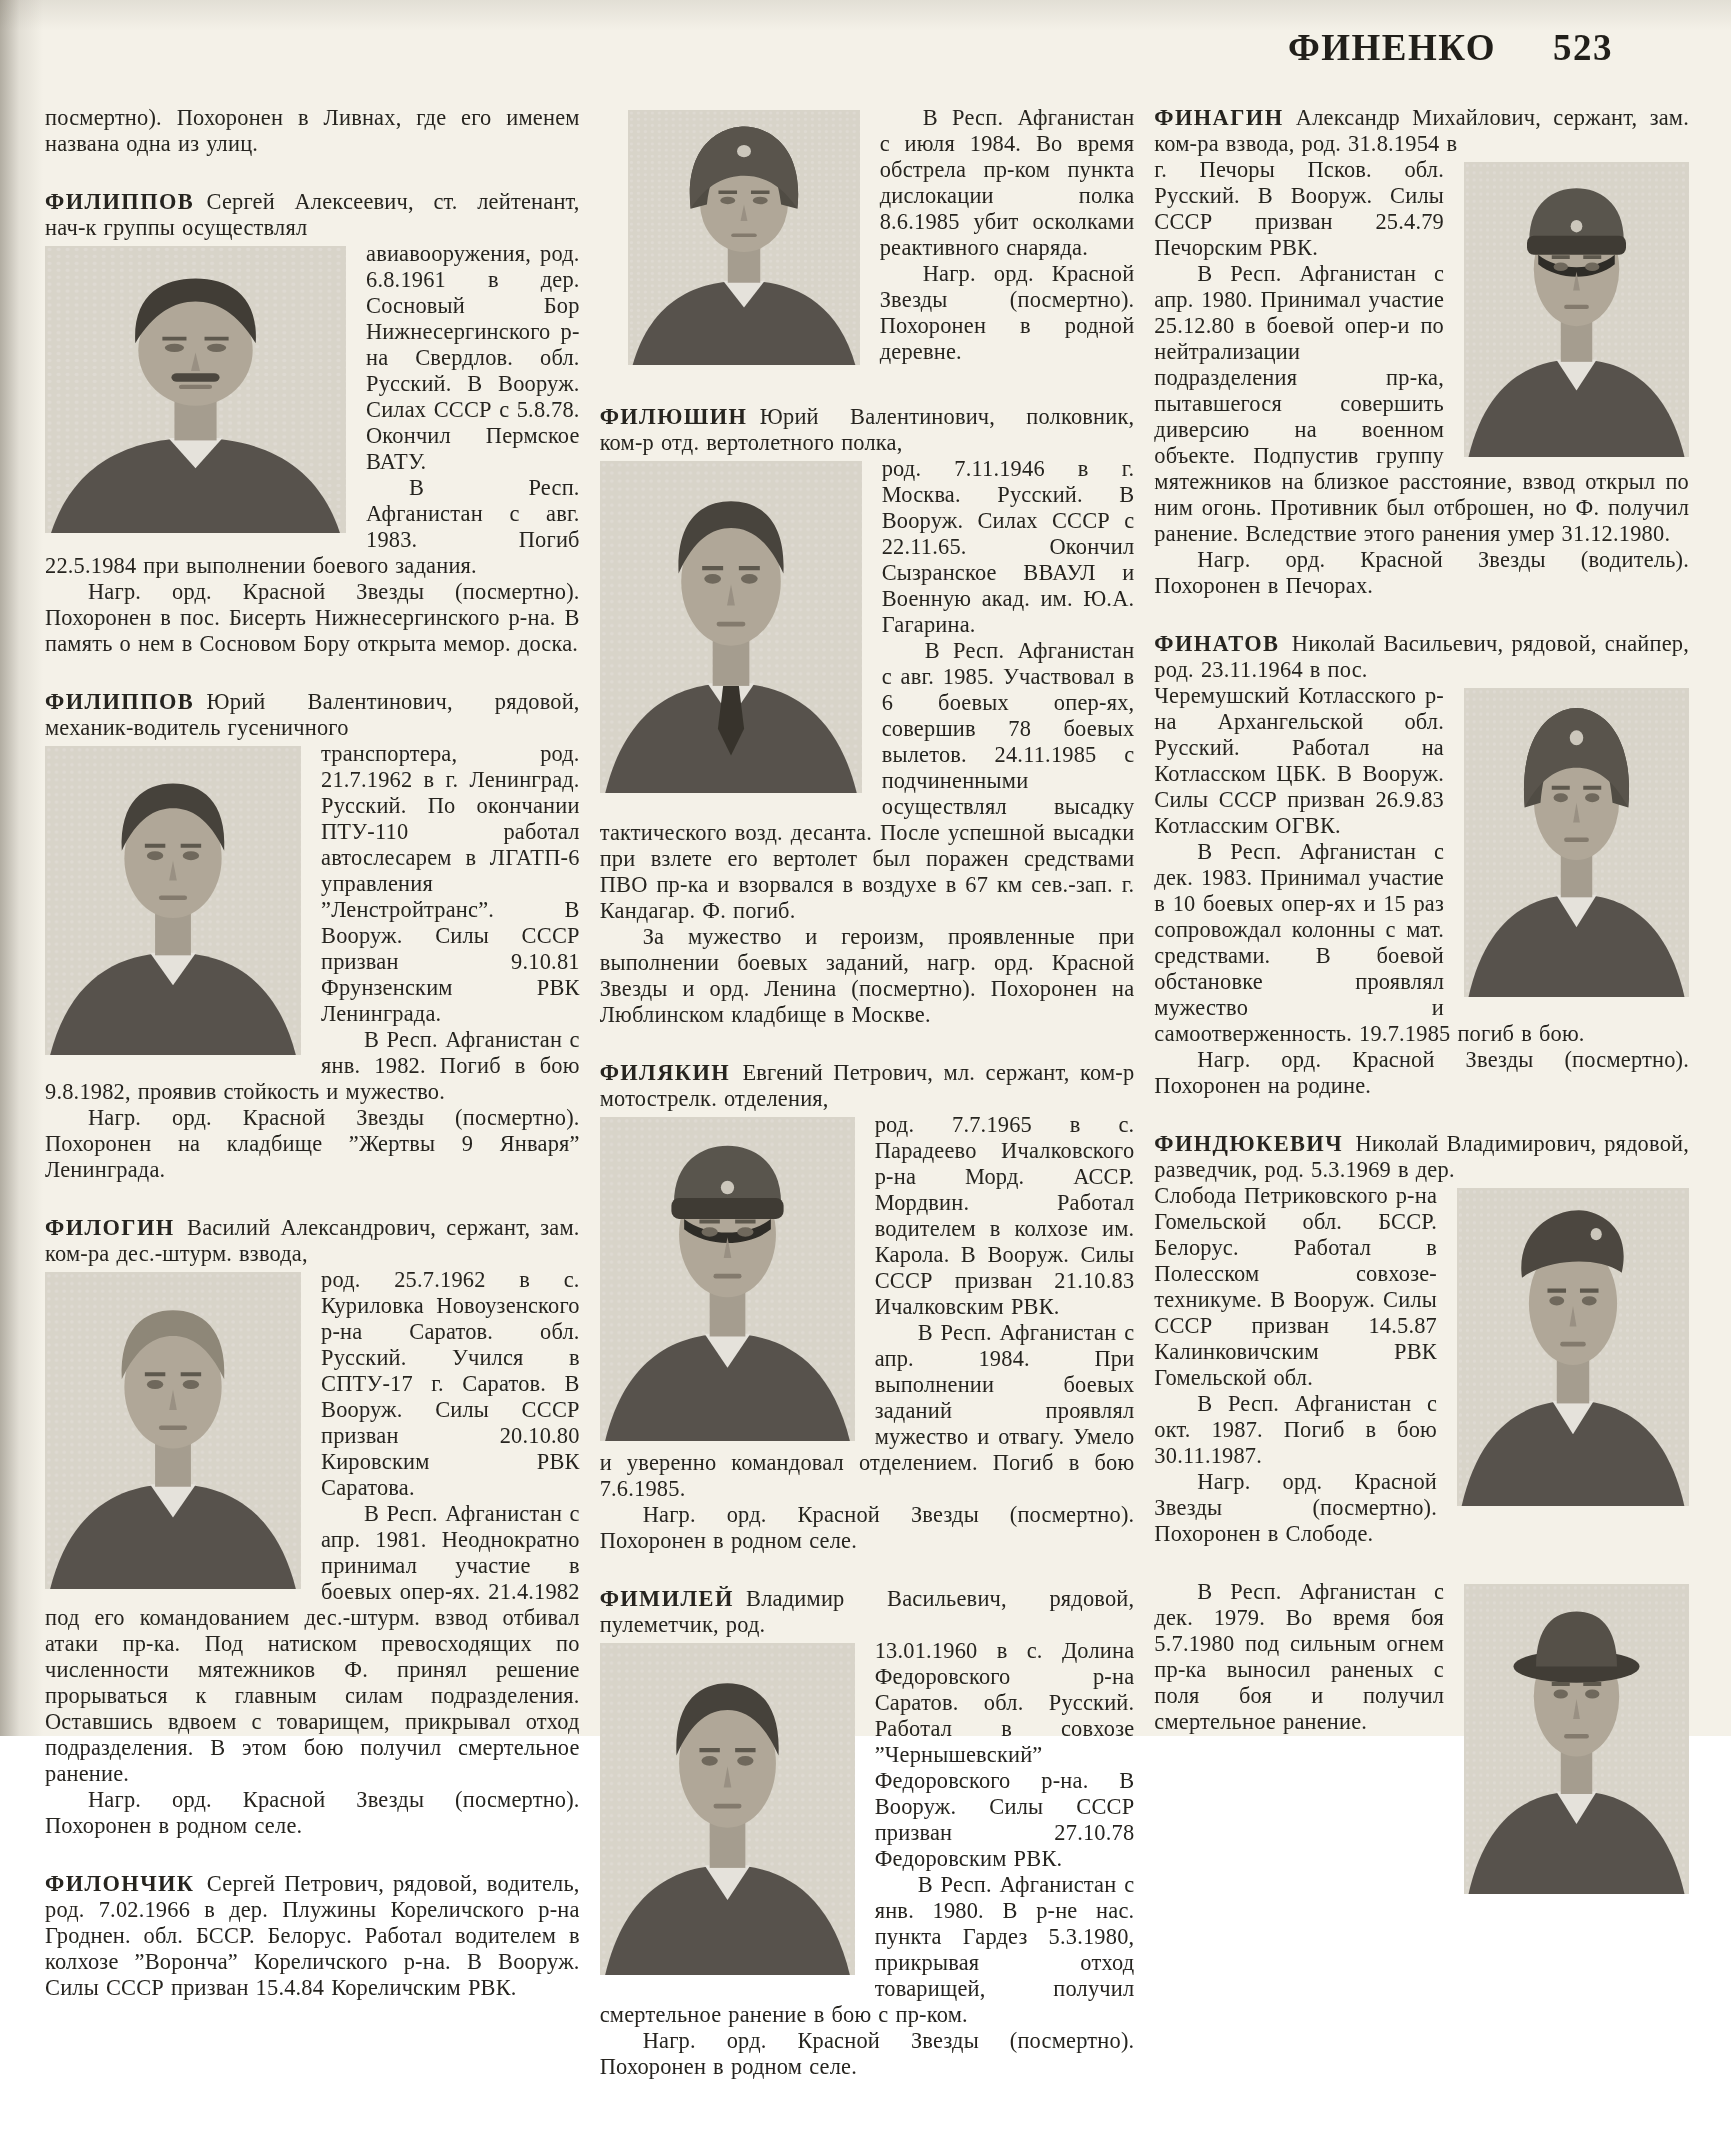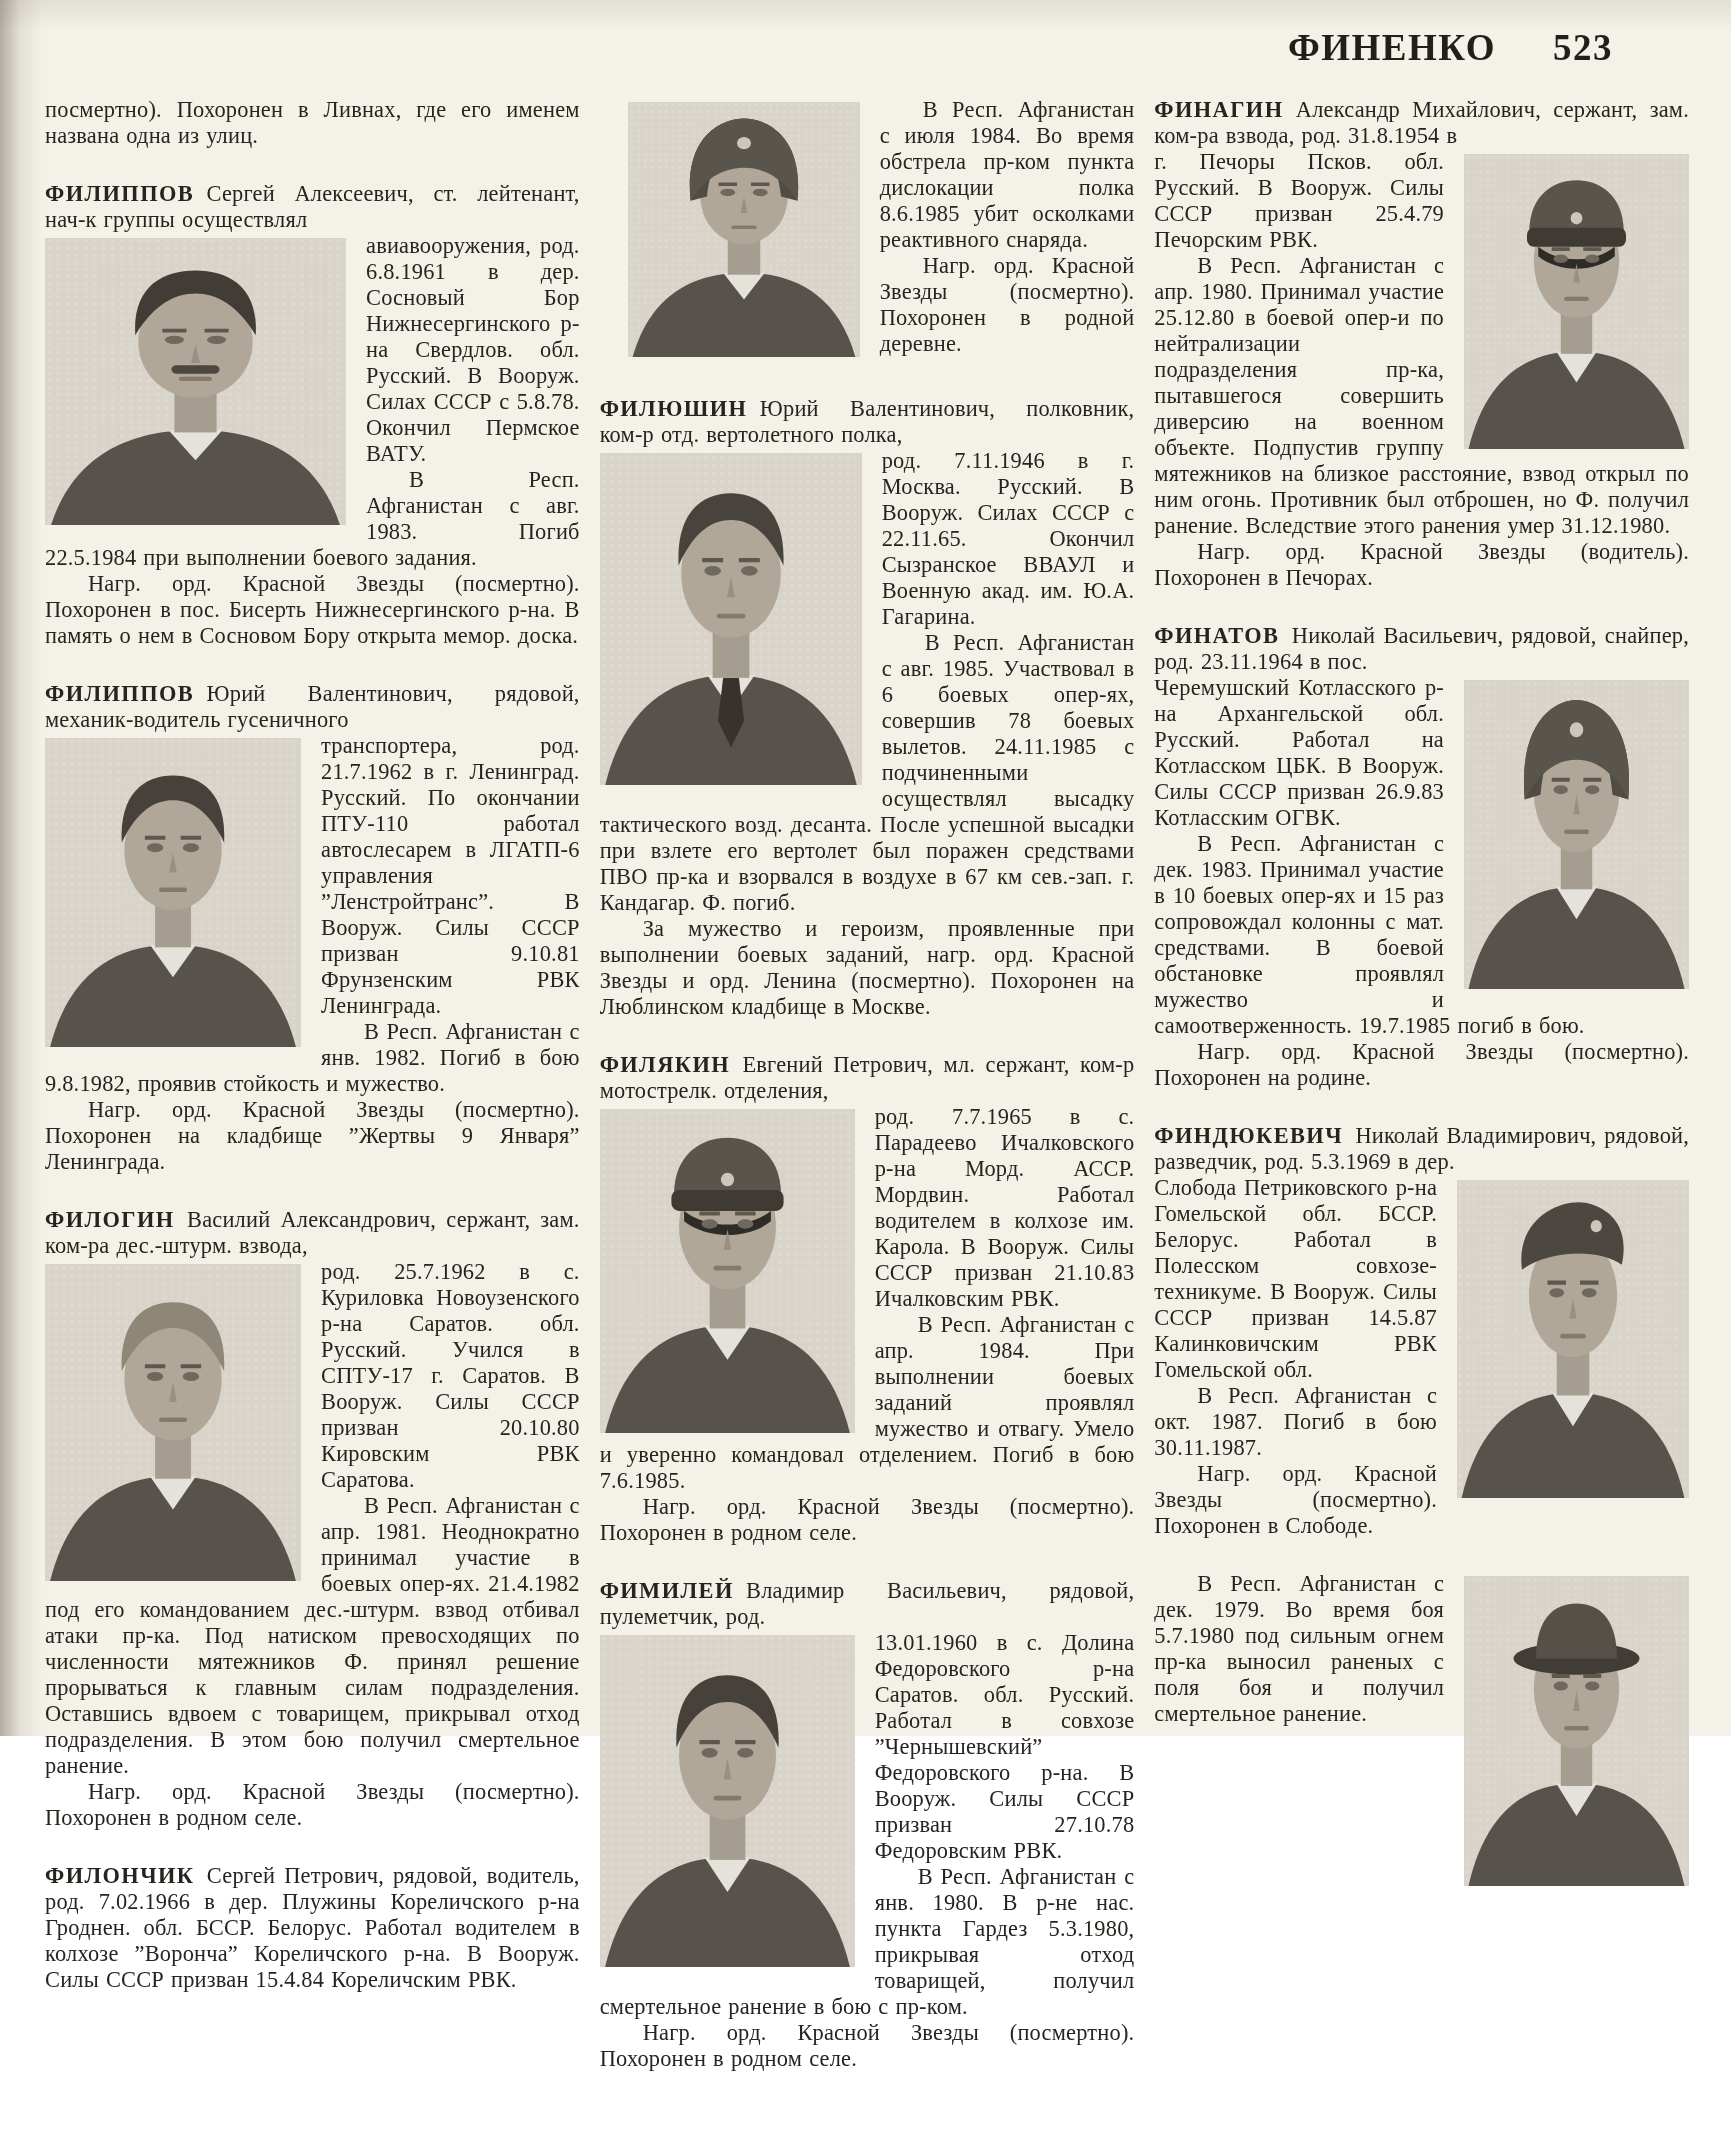--- a/index.html
+++ b/index.html
@@ -16,21 +16,21 @@
 
   .runhead{position:absolute;top:26px;left:1288px;display:flex;gap:57px;
         font-weight:700;font-size:37px;letter-spacing:1.5px;color:#211f1a;}
 
   .cols{position:absolute;top:97px;left:45px;width:1644px;display:flex;gap:20px;}
   .col{width:535px;font-size:22.4px;line-height:26px;text-align:justify;
        letter-spacing:0.2px;word-spacing:1.2px;}
 
   p{margin:0;}
   .entry{clear:both;margin-top:32px;}
-  .entry.first{margin-top:0;}
+  .entry.first{margin-top:8px;}
   .lead .surname{font-weight:700;letter-spacing:1.4px;margin-right:12.4px;}
   .ind{text-indent:43px;}
   .cont{text-indent:0;}
   .wrapzone{overflow:visible;}
   .wrapzone::after{content:"";display:block;clear:both;}
 
   .photo{float:left;margin:4.6px 20px 7.7px 0;background:#d9d4c9;
          box-shadow:inset 0 0 0 0.8px rgba(60,55,45,.12);}
   .photo.right{float:right;margin:4.6px 0 7.7px 20px;}
   .photo svg{width:100%;height:100%;display:block;filter:contrast(.96);}

